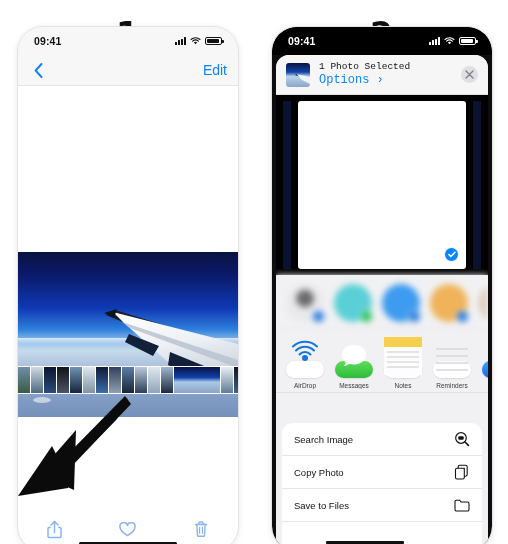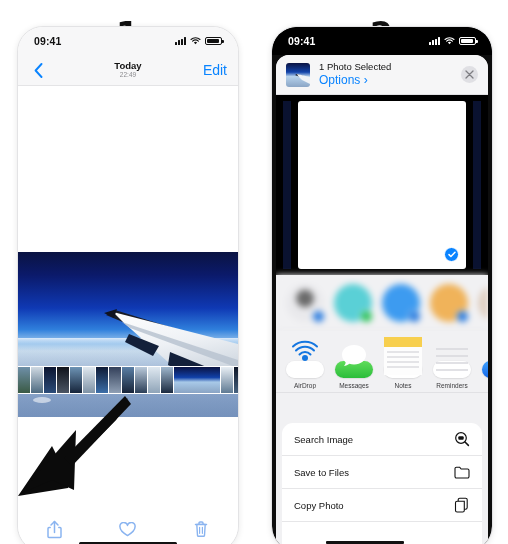--- a/index.html
+++ b/index.html
@@ -134,20 +134,21 @@
   
   .p2-bg{position:absolute;inset:0;background:#0d0d0d;}
   .sheet{
     position:absolute;left:4px;right:4px;top:28px;bottom:0;
     background:#f1f1f3;border-radius:13px 13px 0 0;overflow:hidden;
   }
   .sheet-head{
     position:relative;height:40px;background:#f6f6f7;
     display:flex;align-items:center;padding:8px 10px;box-sizing:border-box;
     border-bottom:.5px solid #e0e0e3;
+    font-family:Liberation Mono, monospace;
   }
   .sh-thumb{
     width:24px;height:24px;border-radius:3px;overflow:hidden;flex:0 0 auto;
     position:relative;margin-right:9px;
   }
   .sh-txt{flex:1;line-height:1.15;}
   .sh-title{font-size:9.5px;color:#111;display:block;font-weight:normal;}
   .sh-opts{font-size:12px;color:#0a84ff;display:block;margin-top:1px;}
   .sh-close{
     width:17px;height:17px;border-radius:50%;background:#e0e0e4;
@@ -243,24 +244,20 @@
                 <b></b>
               </span>
           </span>
         </div>
 
         <div class="navbar">
           <span class="nav-back">
             <svg width="9" height="15" viewBox="0 0 9 15">
                 <path d="M7.5 1 1.6 7.5 7.5 14" stroke="#0a84ff" stroke-width="1.9" fill="none" stroke-linecap="round" stroke-linejoin="round"></path>
               </svg>
-          </span>
-          <span class="nav-title">
-            <span class="t1">Today</span>
-            <span class="t2">22:49</span>
           </span>
           <span class="nav-edit">Edit</span>
         </div>
 
         <div class="photo-area">
           <div class="hero-photo">
             <div class="sky"></div>
             <div class="ground-haze"></div>
             <svg class="wing" viewBox="0 0 220 165" preserveAspectRatio="none">
               <defs>
@@ -489,36 +486,36 @@
               <span class="action-lb">Search Image</span>
               <span class="action-ic">
                 <svg width="16" height="16" viewBox="0 0 16 16">
                   <circle cx="7" cy="7" r="5.3" stroke="#111" stroke-width="1.2" fill="none"></circle>
                   <rect x="4.3" y="5.2" width="5.4" height="3.6" rx="1" fill="#111"></rect>
                   <path d="M11 11l3.4 3.4" stroke="#111" stroke-width="1.5" stroke-linecap="round"></path>
                 </svg>
               </span>
             </div>
             <div class="action-row">
-              <span class="action-lb">Save to Files</span>
-              <span class="action-ic">
-                <svg width="16" height="14" viewBox="0 0 16 14">
-                  <path d="M1 3.6a1.4 1.4 0 0 1 1.4-1.4h3.2l1.5 1.8h6.5A1.4 1.4 0 0 1 15 5.4v6.2a1.4 1.4 0 0 1-1.4 1.4H2.4A1.4 1.4 0 0 1 1 11.6V3.6z" stroke="#111" stroke-width="1.1" fill="none" stroke-linejoin="round"></path>
-                </svg>
-              </span>
-            </div>
-            <div class="action-row">
               <span class="action-lb">Copy Photo</span>
               <span class="action-ic">
                 <svg width="15" height="16" viewBox="0 0 15 16">
                   <rect x="4.2" y="1.2" width="9" height="11" rx="1.6" stroke="#111" stroke-width="1.1" fill="none"></rect>
                   <path d="M10.2 4.2H3.1a1.6 1.6 0 0 0-1.6 1.6v7.6a1.6 1.6 0 0 0 1.6 1.6h5.6a1.6 1.6 0 0 0 1.6-1.6V4.2z" stroke="#111" stroke-width="1.1" fill="#fff"></path>
                 </svg>
               </span>
             </div>
+            <div class="action-row">
+              <span class="action-lb">Save to Files</span>
+              <span class="action-ic">
+                <svg width="16" height="14" viewBox="0 0 16 14">
+                  <path d="M1 3.6a1.4 1.4 0 0 1 1.4-1.4h3.2l1.5 1.8h6.5A1.4 1.4 0 0 1 15 5.4v6.2a1.4 1.4 0 0 1-1.4 1.4H2.4A1.4 1.4 0 0 1 1 11.6V3.6z" stroke="#111" stroke-width="1.1" fill="none" stroke-linejoin="round"></path>
+                </svg>
+              </span>
+            </div>
           </div>
         </div>
       </div>
     </div>
 
     <div class="underline" style="left:72px;top:529px;width:78px;"></div>
   </div>
 
 </div>
 

